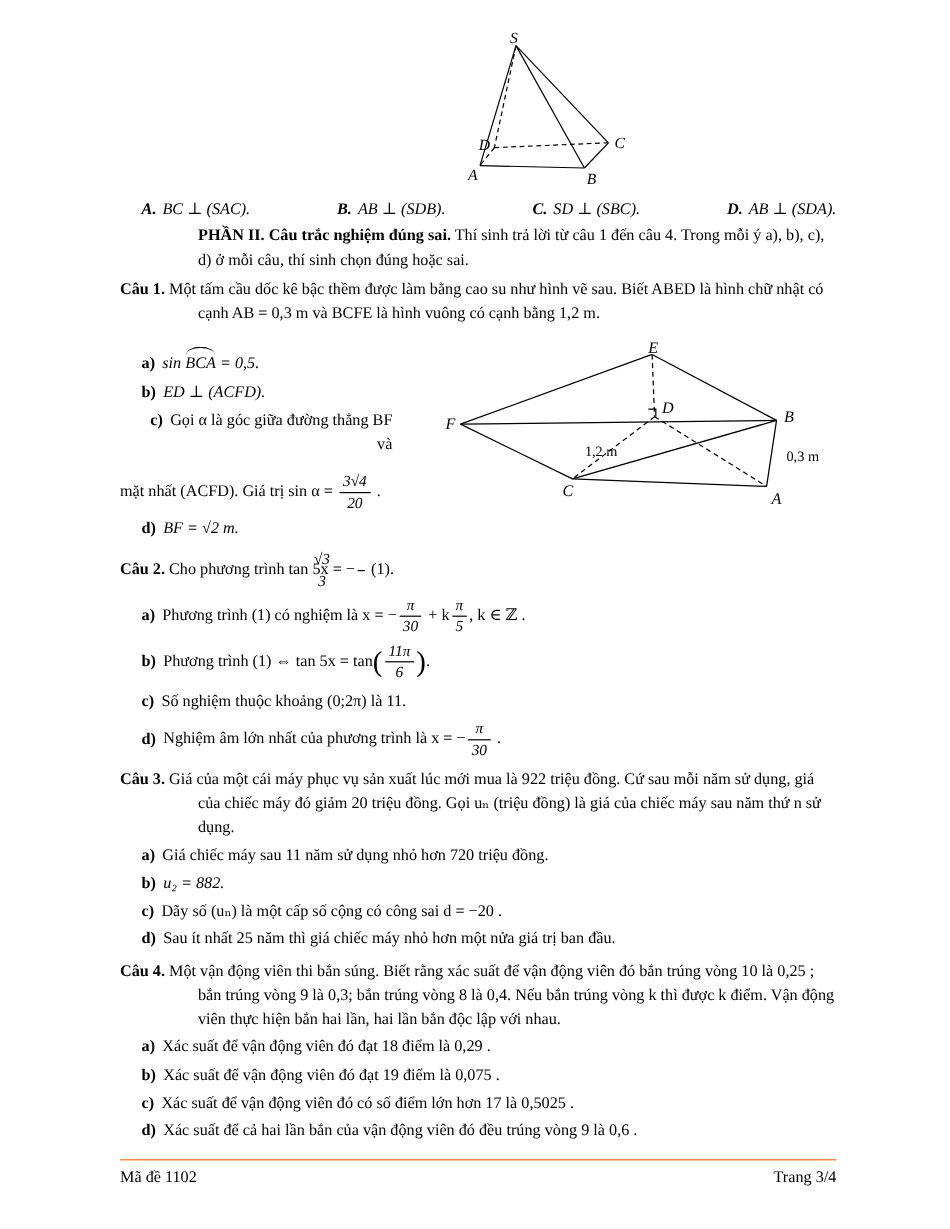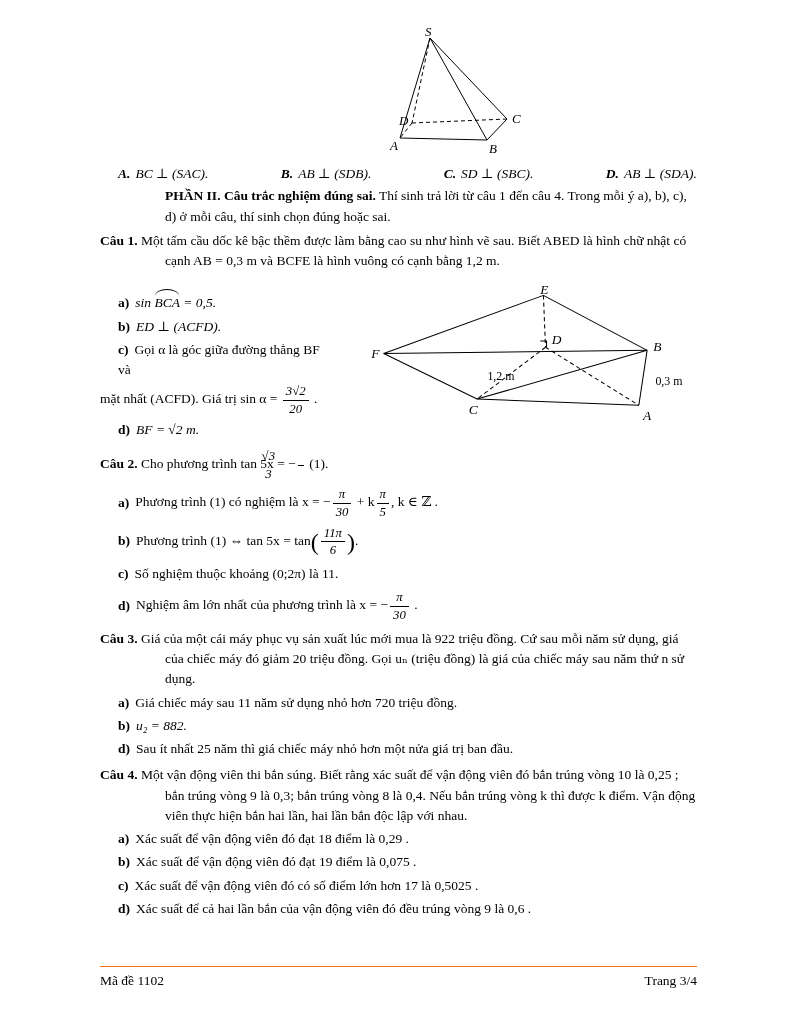--- a/index.html
+++ b/index.html
@@ -77,25 +77,25 @@
 
     <div class="q1body">
       <div class="q1items">
         <p class="item">
           <span class="b">a)</span><span class="m">sin </span><span class="overarc">BCA</span><span class="m"> = 0,5.</span>
         </p>
         <p class="item">
           <span class="b">b)</span><span class="m">ED ⊥ (ACFD).</span>
         </p>
         <div>
-          <p class="item" style="margin-bottom:4px;">
+          <p class="item" style="margin-bottom:14px;text-align:right;">
             <span class="b">c)</span><span>Gọi α là góc giữa đường thẳng BF và</span>
           </p>
           <p style="margin:2px 0;">
-            <span>mặt nhất (ACFD). Giá trị sin α = </span><span class="frac"><span class="fnum">3√2</span><span class="fden">20</span></span><span> .</span>
+            <span>mặt nhất (ACFD). Giá trị sin α = </span><span class="frac"><span class="fnum">3√4</span><span class="fden">20</span></span><span> .</span>
           </p>
         </div>
         <p class="item">
           <span class="b">d)</span><span class="m">BF = √2 m.</span>
         </p>
       </div>
 
       <svg class="q1fig" width="330" height="140" viewBox="0 0 310 135">
         <line x1="12" y1="66" x2="166" y2="10"></line>
         <line x1="166" y1="10" x2="266" y2="63"></line>
@@ -134,20 +134,21 @@
     </p>
     <p class="item itemtall">
       <span class="b">d)</span><span>Nghiệm âm lớn nhất của phương trình là x = −</span><span class="frac"><span class="fnum">π</span><span class="fden">30</span></span><span> .</span>
     </p>
   </div>
 
   <div style="margin-top:6px;">
     <p class="hang"><span class="b">Câu 3.</span><span> Giá của một cái máy phục vụ sản xuất lúc mới mua là 922 triệu đồng. Cứ sau mỗi năm sử dụng, giá của chiếc máy đó giảm 20 triệu đồng. Gọi uₙ (triệu đồng) là giá của chiếc máy sau năm thứ n sử dụng.</span></p>
     <p class="item"><span class="b">a)</span><span>Giá chiếc máy sau 11 năm sử dụng nhỏ hơn 720 triệu đồng.</span></p>
     <p class="item"><span class="b">b)</span><span class="m">u₂ = 882.</span></p>
+    <p class="item"><span class="b">c)</span><span>Dãy số (uₙ) là một cấp số cộng có công sai d = −20 .</span></p>
     <p class="item"><span class="b">d)</span><span>Sau ít nhất 25 năm thì giá chiếc máy nhỏ hơn một nửa giá trị ban đầu.</span></p>
   </div>
 
   <div style="margin-top:6px;">
     <p class="hang"><span class="b">Câu 4.</span><span> Một vận động viên thi bắn súng. Biết rằng xác suất để vận động viên đó bắn trúng vòng 10 là 0,25 ; bắn trúng vòng 9 là 0,3; bắn trúng vòng 8 là 0,4. Nếu bắn trúng vòng k thì được k điểm. Vận động viên thực hiện bắn hai lần, hai lần bắn độc lập với nhau.</span></p>
     <p class="item"><span class="b">a)</span><span>Xác suất để vận động viên đó đạt 18 điểm là 0,29 .</span></p>
     <p class="item"><span class="b">b)</span><span>Xác suất để vận động viên đó đạt 19 điểm là 0,075 .</span></p>
     <p class="item"><span class="b">c)</span><span>Xác suất để vận động viên đó có số điểm lớn hơn 17 là 0,5025 .</span></p>
     <p class="item"><span class="b">d)</span><span>Xác suất để cả hai lần bắn của vận động viên đó đều trúng vòng 9 là 0,6 .</span></p>
   </div>

